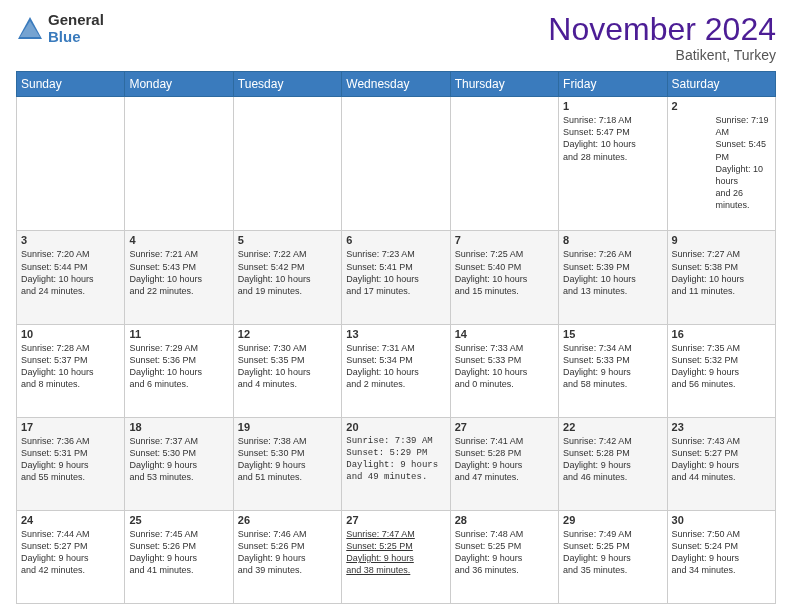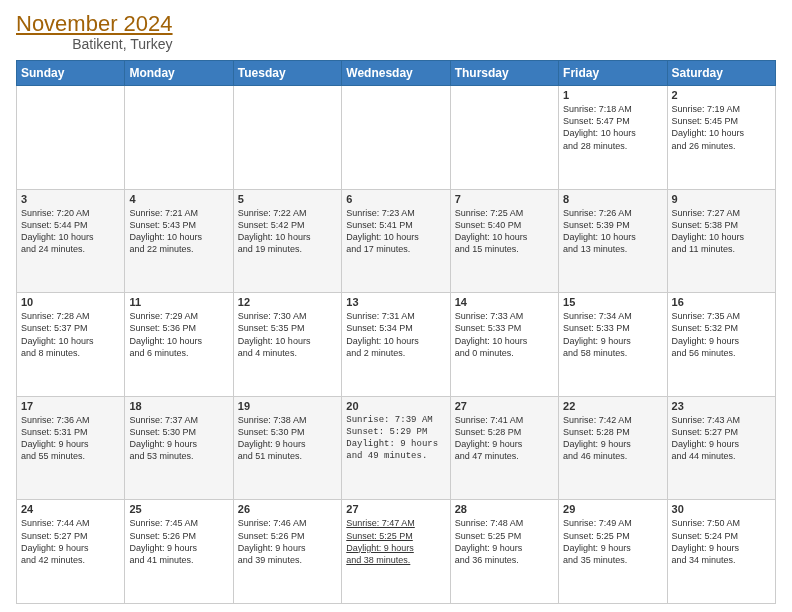--- a/index.html
+++ b/index.html
@@ -44,41 +44,40 @@
       color: #3a7bbd;
     }
     .logo-icon {
       width: 28px;
       height: 28px;
     }
     .title-block {
       text-align: right;
     }
     .month-title {
-      font-size: 22px;
+      font-size: 32px;
       font-weight: normal;
-      color: #a16207;
+      color: #4c1d95;
       line-height: 1.1;
-      text-decoration: underline;
     }
     .location {
       font-size: 14px;
       color: #555;
     }
     .calendar {
       flex: 1;
       border-collapse: collapse;
       width: 100%;
       table-layout: fixed;
     }
     .calendar th {
       background: #3a7bbd;
       color: #fff;
       font-size: 12px;
-      font-weight: bold;
+      font-weight: normal;
       padding: 5px 4px;
       text-align: left;
       border: 1px solid #2d6aa0;
     }
     .calendar td {
       border: 1px solid #ccc;
       vertical-align: top;
       padding: 3px 4px;
       font-size: 9.5px;
       color: #333;
@@ -101,20 +100,31 @@
     }
     .empty {
       background: #fff !important;
     }
   </style>
 </head>
 <body>
 
 <div class="page">
   <div class="header">
+    <div class="logo">
+      <svg class="logo-icon" viewBox="0 0 28 28" xmlns="http://www.w3.org/2000/svg">
+        <polygon points="14,2 26,24 2,24" fill="#3a7bbd"></polygon>
+        <polygon points="14,6 24,22 4,22" fill="#fff" opacity="0.3"></polygon>
+        <rect x="10" y="12" width="8" height="10" fill="#fff" opacity="0.0"></rect>
+      </svg>
+      <div class="logo-text">
+        <span class="logo-general">General</span>
+        <span class="logo-blue">Blue</span>
+      </div>
+    </div>
     <div class="title-block">
       <div class="month-title">November 2024</div>
       <div class="location">Batikent, Turkey</div>
     </div>
   </div>
 
   <table class="calendar">
     <thead>
       <tr>
         <th><span>Sunday</span></th>
@@ -135,21 +145,21 @@
           <td class="empty"></td>
           <td>
             <span class="day-num">1</span>
             <div class="day-info" style="white-space: pre-line;">Sunrise: 7:18 AM
 Sunset: 5:47 PM
 Daylight: 10 hours
 and 28 minutes.</div>
           </td>
           <td>
             <span class="day-num">2</span>
-            <div class="day-info" style="white-space: pre-line;">Sunrise: 7:19 AM
+            <div class="day-info" style="white-space: pre-line; margin-left: 44px;">Sunrise: 7:19 AM
 Sunset: 5:45 PM
 Daylight: 10 hours
 and 26 minutes.</div>
           </td>
         </tr>
         <tr>
           <td>
             <span class="day-num">3</span>
             <div class="day-info" style="white-space: pre-line;">Sunrise: 7:20 AM
 Sunset: 5:44 PM

